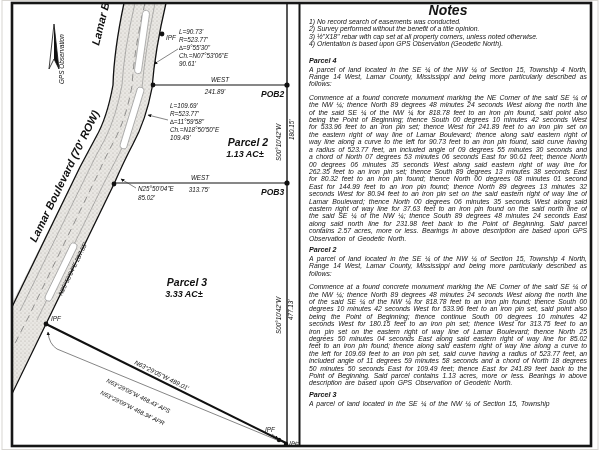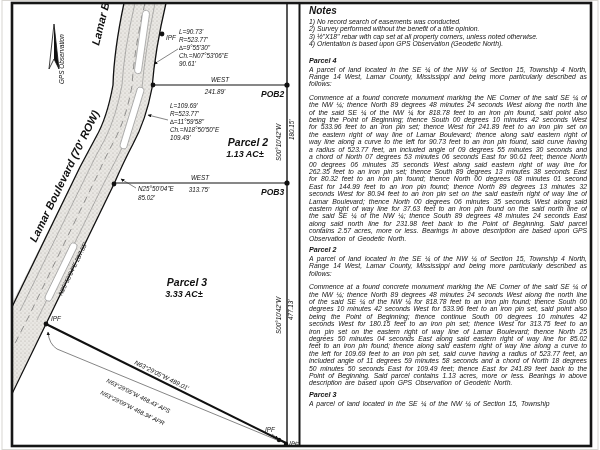--- a/index.html
+++ b/index.html
@@ -4,21 +4,21 @@
 <style>
   html,body{margin:0;padding:0;width:600px;height:450px;background:#ffffff;overflow:hidden;}
   .sheet{position:absolute;inset:0;background:#fff;font-family:"Liberation Sans",sans-serif;}
   svg{position:absolute;left:0;top:0;}
   svg text{font-family:"Liberation Sans",sans-serif;font-style:italic;fill:#111;}
   .panel{
     position:absolute;left:309px;top:5px;width:278px;height:440px;overflow:hidden;
     color:#141414;font-style:italic;font-size:6.8px;line-height:7.4px;
     font-family:"Liberation Sans",sans-serif;
   }
-  .panel .h1{font-size:10px;font-weight:bold;line-height:11px;margin:0 0 2px 0;}
+  .panel .h1{font-size:14px;font-weight:bold;line-height:11px;margin:0 0 2px 0;text-align:center;}
   .panel .h2{font-size:7.2px;font-weight:bold;line-height:8px;margin:4px 0 1px 0;}
   .panel .note{margin:0;}
   .panel .gap{height:5px;}
   .panel p{margin:0 0 6px 0;text-align:justify;word-spacing:1.2px;}
   .panel p:last-child{margin-bottom:0;}
 </style>
 </head>
 <body>
 
 <div class="sheet">

